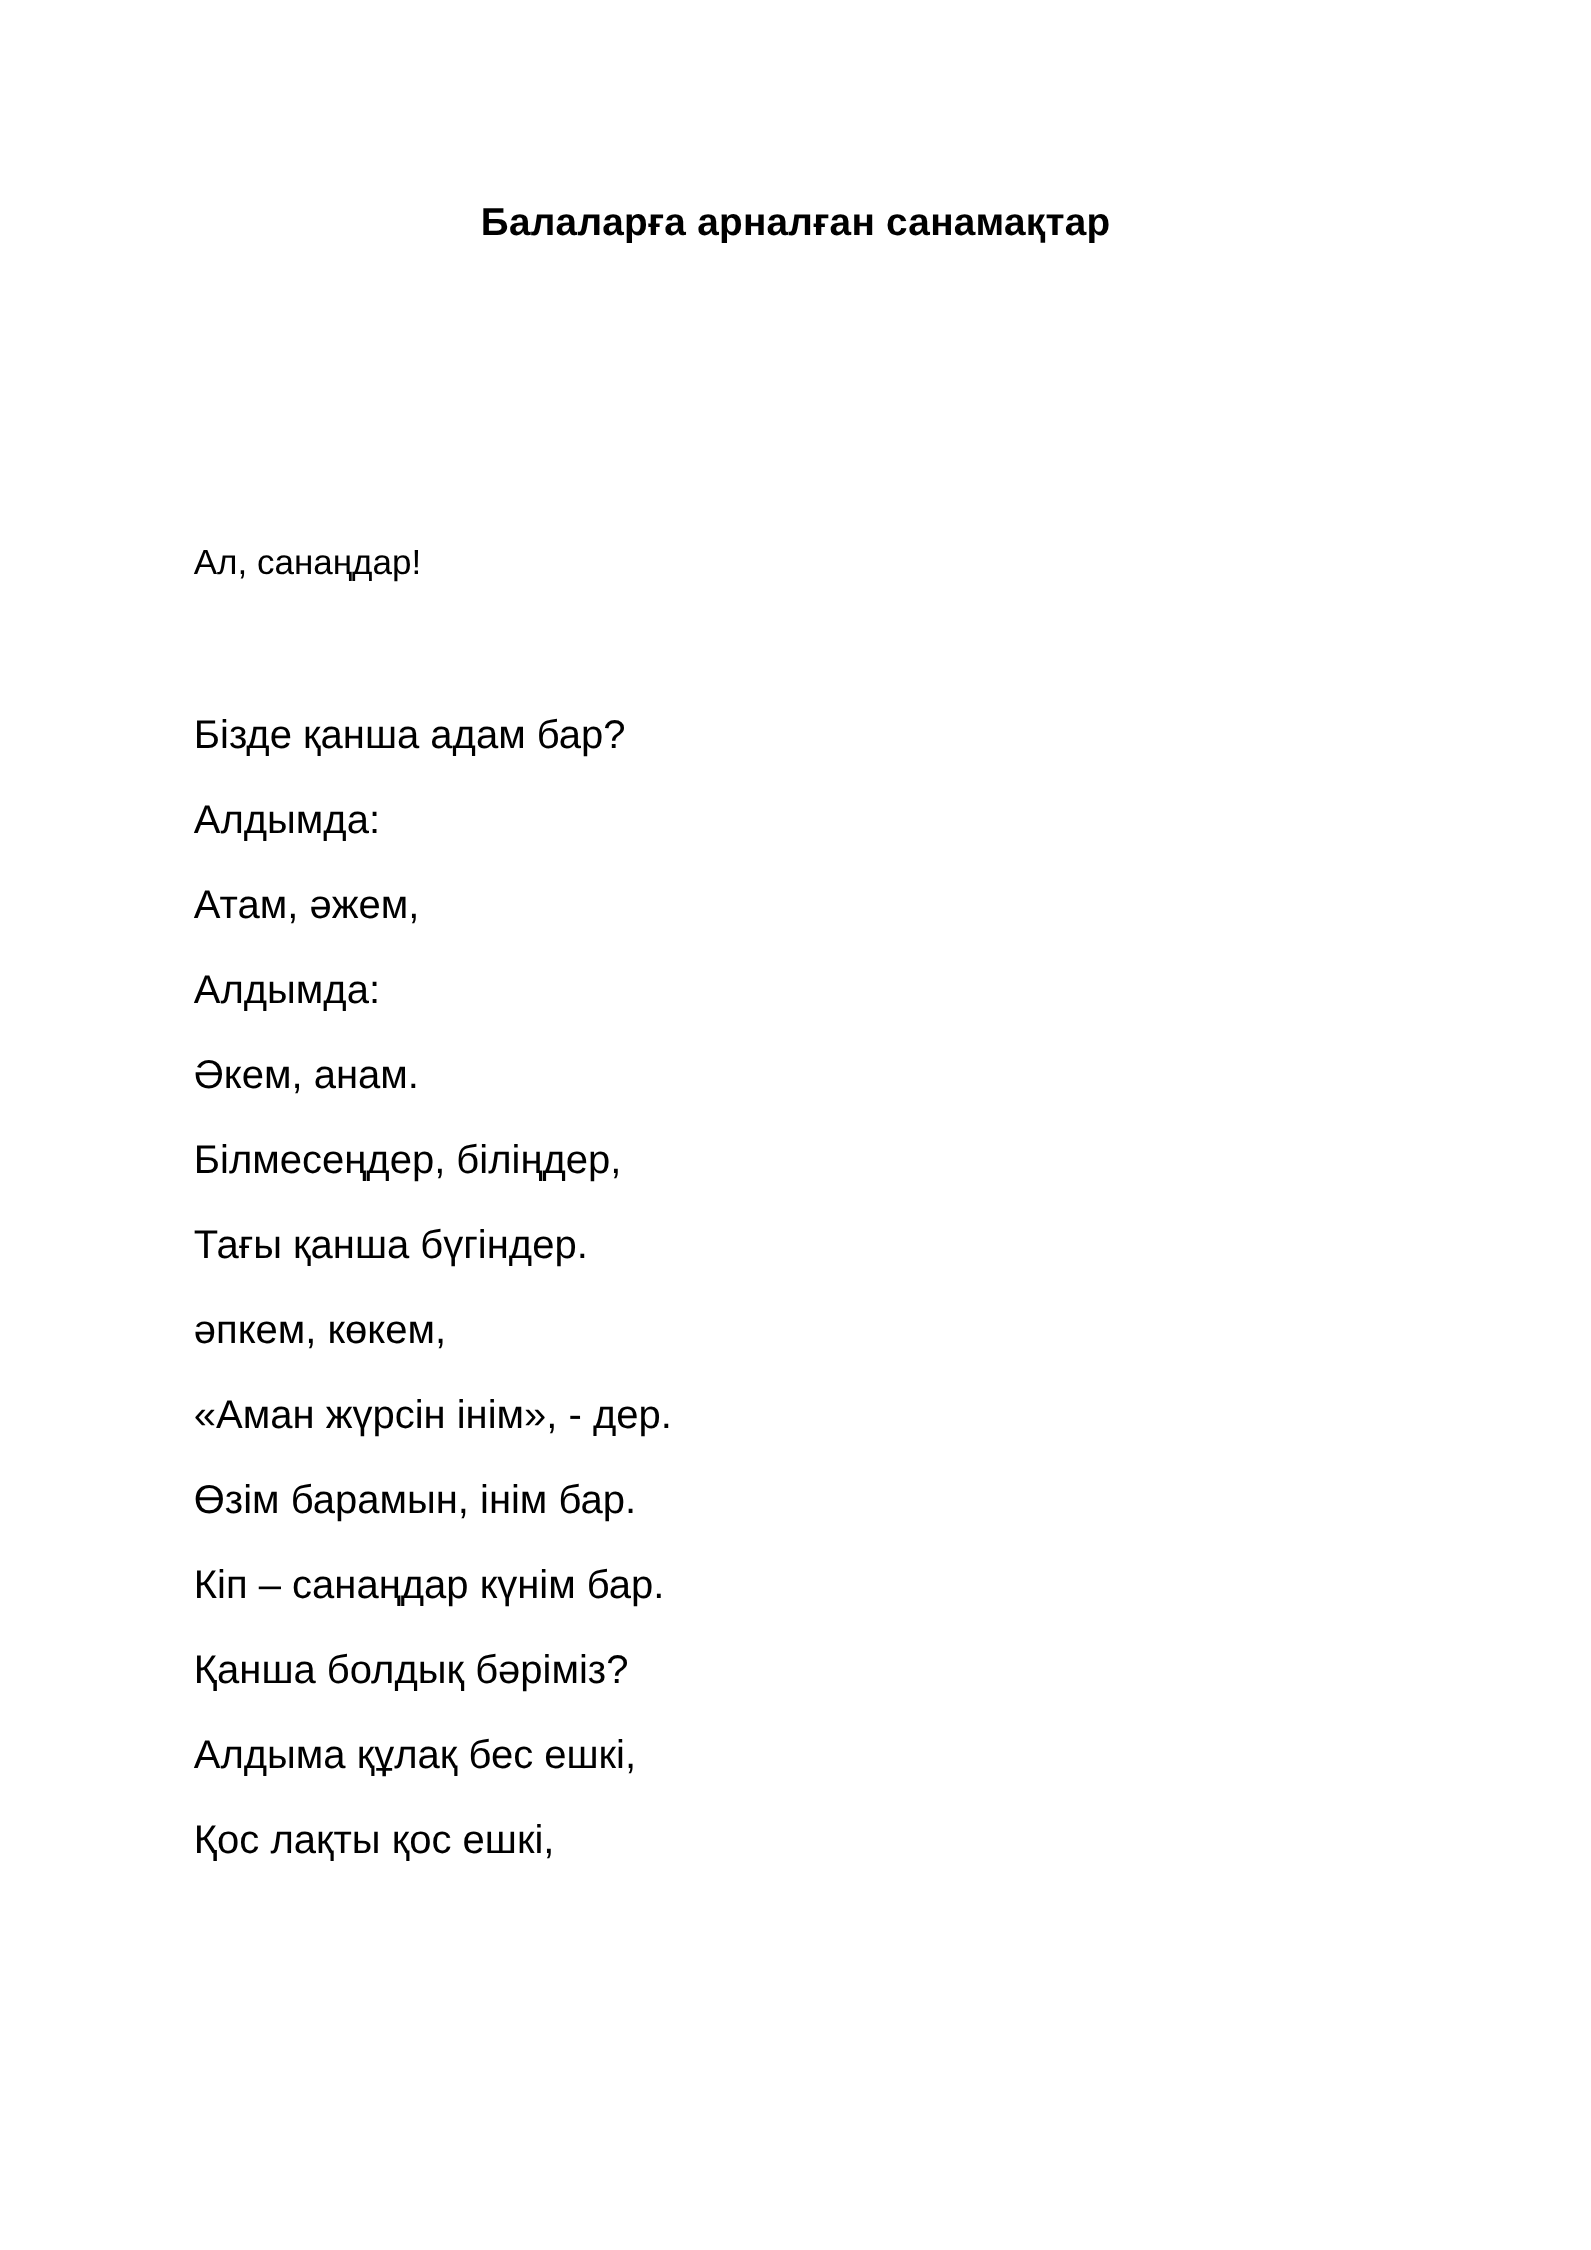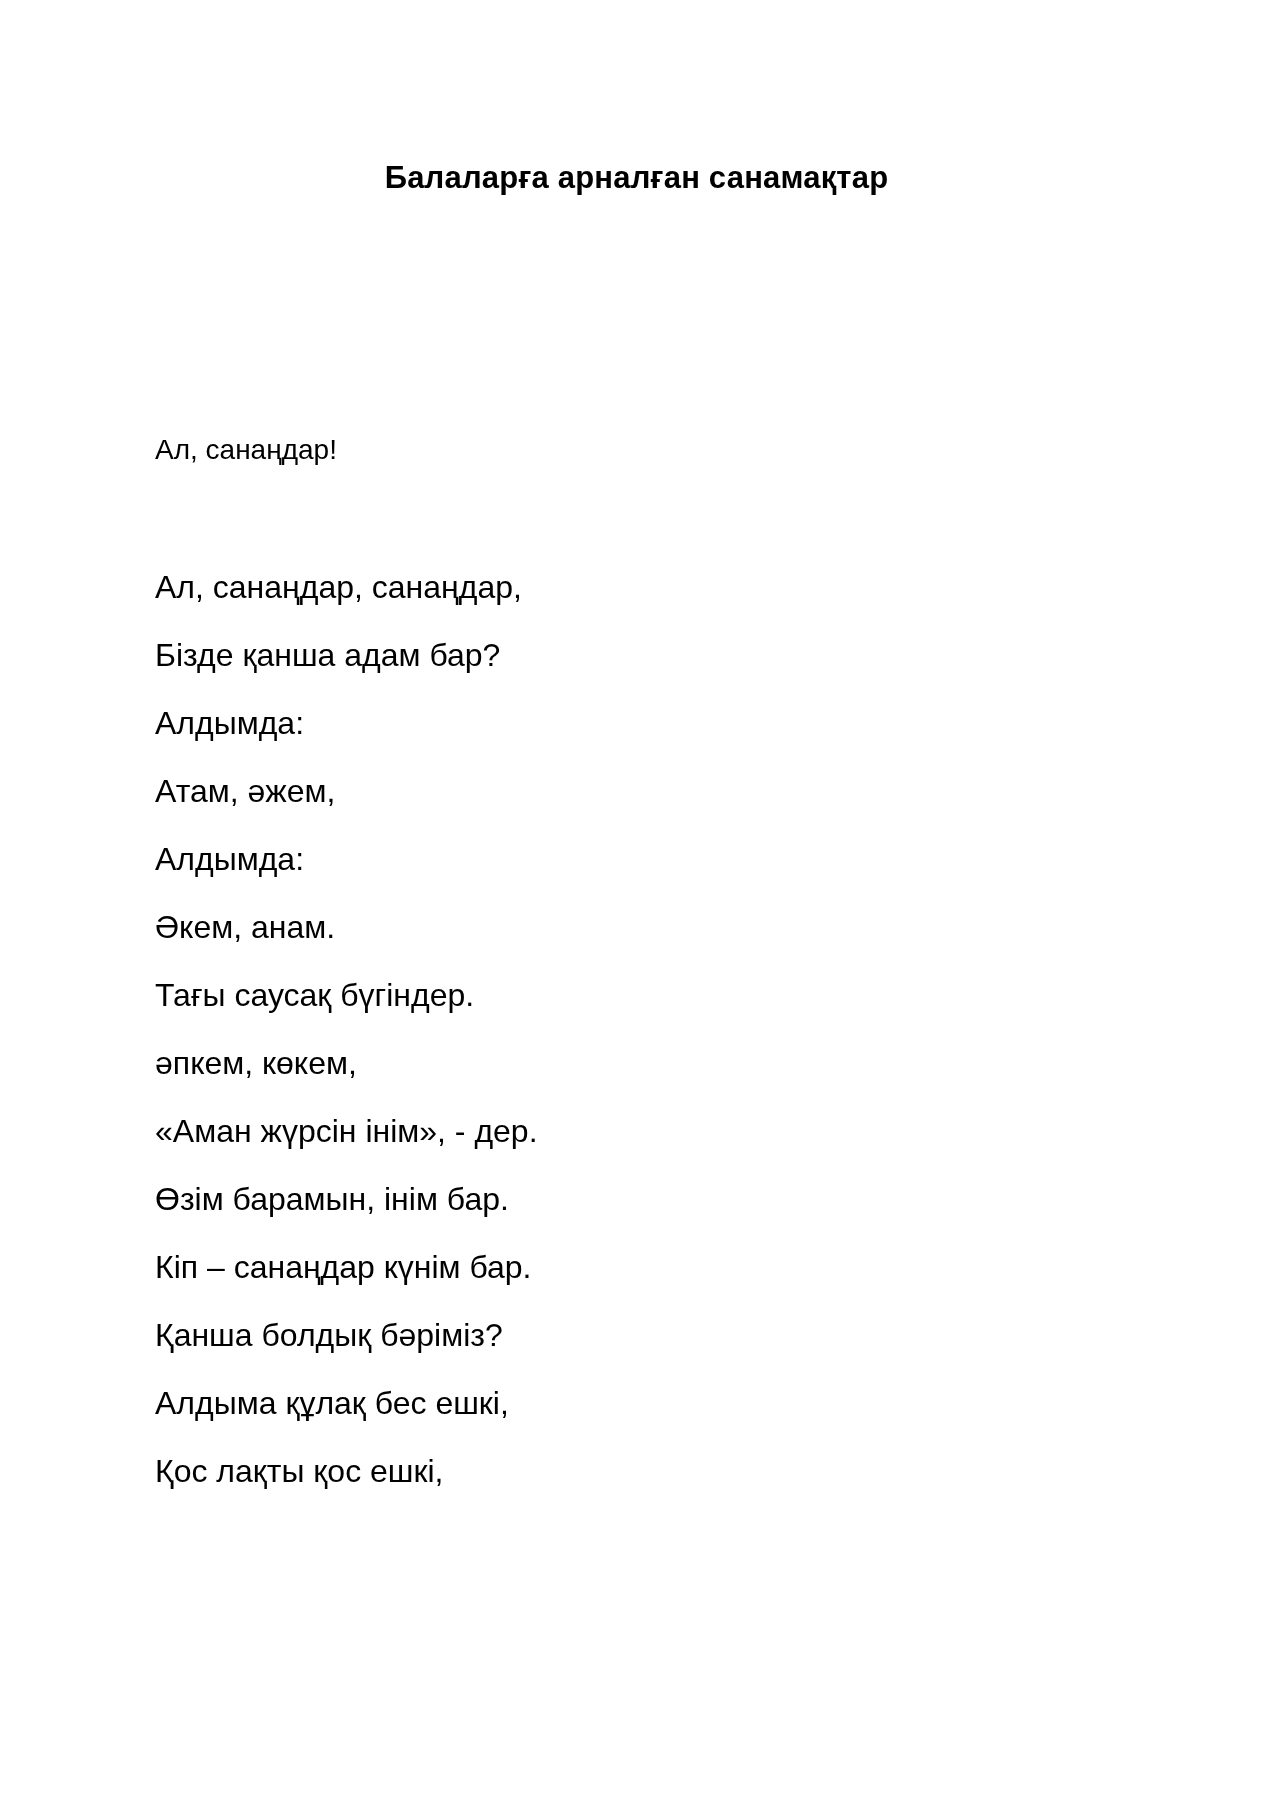--- a/index.html
+++ b/index.html
@@ -58,27 +58,27 @@
   </style>
 </head>
 <body>
 
 <div class="page">
   <div class="doc-title">Балаларға арналған санамақтар</div>
 
   <div class="subheading">Ал, санаңдар!</div>
 
   <ul class="poem">
-    <li class="poem-line">Ал, санаңдар, санаңдар,</li>
     <li class="poem-line">Бізде қанша адам бар?</li>
     <li class="poem-line">Алдымда:</li>
     <li class="poem-line">Атам, әжем,</li>
     <li class="poem-line">Алдымда:</li>
     <li class="poem-line">Әкем, анам.</li>
-    <li class="poem-line">Тағы саусақ бүгіндер.</li>
+    <li class="poem-line">Білмесеңдер, біліңдер,</li>
+    <li class="poem-line">Тағы қанша бүгіндер.</li>
     <li class="poem-line">әпкем, көкем,</li>
     <li class="poem-line">«Аман жүрсін інім», - дер.</li>
     <li class="poem-line">Өзім барамын, інім бар.</li>
     <li class="poem-line">Кіп – санаңдар күнім бар.</li>
     <li class="poem-line">Қанша болдық бәріміз?</li>
     <li class="poem-line">Алдыма құлақ бес ешкі,</li>
     <li class="poem-line">Қос лақты қос ешкі,</li>
   </ul>
 </div>
 

